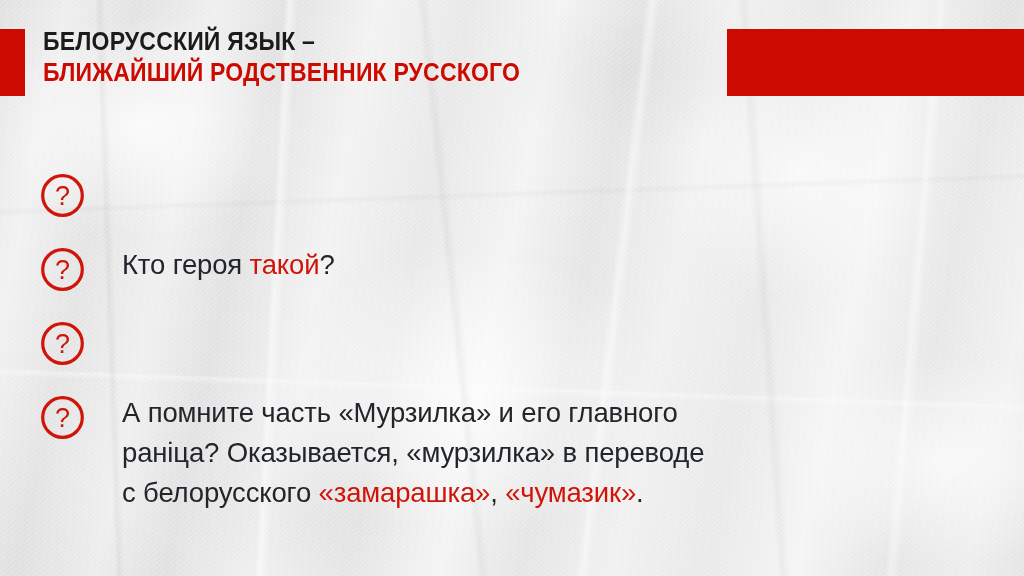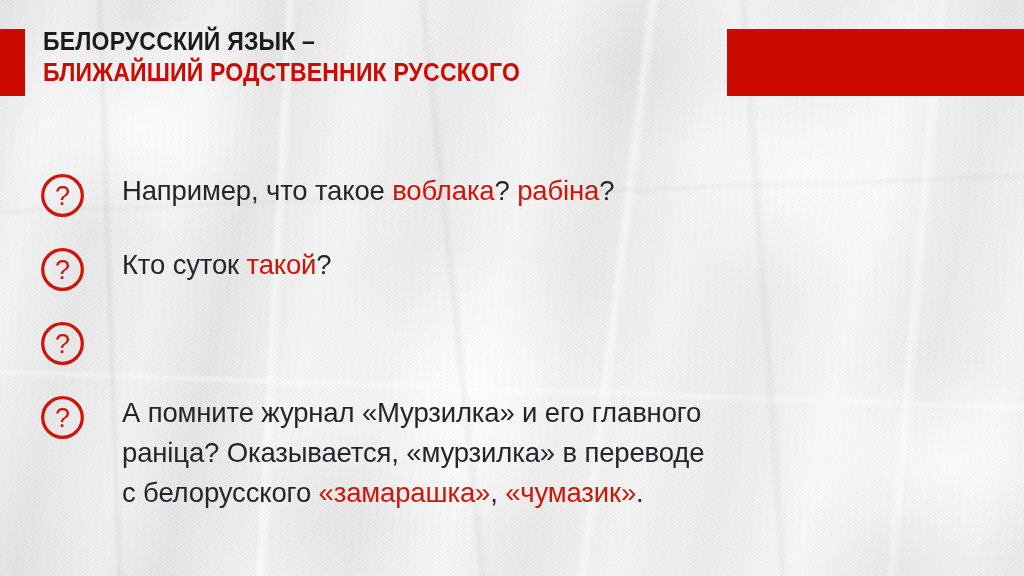--- a/index.html
+++ b/index.html
@@ -148,51 +148,48 @@
   </div>
 
   <div class="q-list" id="q-list">
       <div class="q-item">
         <span class="q-icon">
           <svg viewBox="0 0 45 45">
             <circle cx="22.5" cy="22.5" r="19.8" fill="none" stroke="#d01408" stroke-width="3.2"></circle>
             <text x="22.5" y="32.2" text-anchor="middle" font-family="&quot;Liberation Sans&quot;, sans-serif" font-size="27" fill="#d01408">?</text>
           </svg>
         </span>
-        <div class="q-text">
-          <span class="ln"><span>Например, что такое </span><span class="hl">воблака</span><span>? </span><span class="hl">рабіна</span><span>?</span></span>
-        </div>
       </div>
       <div class="q-item">
         <span class="q-icon">
           <svg viewBox="0 0 45 45">
             <circle cx="22.5" cy="22.5" r="19.8" fill="none" stroke="#d01408" stroke-width="3.2"></circle>
             <text x="22.5" y="32.2" text-anchor="middle" font-family="&quot;Liberation Sans&quot;, sans-serif" font-size="27" fill="#d01408">?</text>
           </svg>
         </span>
         <div class="q-text">
-          <span class="ln"><span>Кто суток </span><span class="hl">такой</span><span>?</span></span>
+          <span class="ln"><span>Кто героя </span><span class="hl">такой</span><span>?</span></span>
         </div>
       </div>
       <div class="q-item">
         <span class="q-icon">
           <svg viewBox="0 0 45 45">
             <circle cx="22.5" cy="22.5" r="19.8" fill="none" stroke="#d01408" stroke-width="3.2"></circle>
             <text x="22.5" y="32.2" text-anchor="middle" font-family="&quot;Liberation Sans&quot;, sans-serif" font-size="27" fill="#d01408">?</text>
           </svg>
         </span>
       </div>
       <div class="q-item">
         <span class="q-icon">
           <svg viewBox="0 0 45 45">
             <circle cx="22.5" cy="22.5" r="19.8" fill="none" stroke="#d01408" stroke-width="3.2"></circle>
             <text x="22.5" y="32.2" text-anchor="middle" font-family="&quot;Liberation Sans&quot;, sans-serif" font-size="27" fill="#d01408">?</text>
           </svg>
         </span>
         <div class="q-text">
-          <span class="ln"><span>А помните журнал «Мурзилка» и его главного</span></span>
+          <span class="ln"><span>А помните часть «Мурзилка» и его главного</span></span>
           <span class="ln"><span>раніца? Оказывается, «мурзилка» в переводе</span></span>
           <span class="ln"><span>с белорусского  </span><span class="hl">«замарашка»</span><span>, </span><span class="hl">«чумазик»</span><span>.</span></span>
         </div>
       </div>
     </div>
 
 </div>
 
 </body></html>

